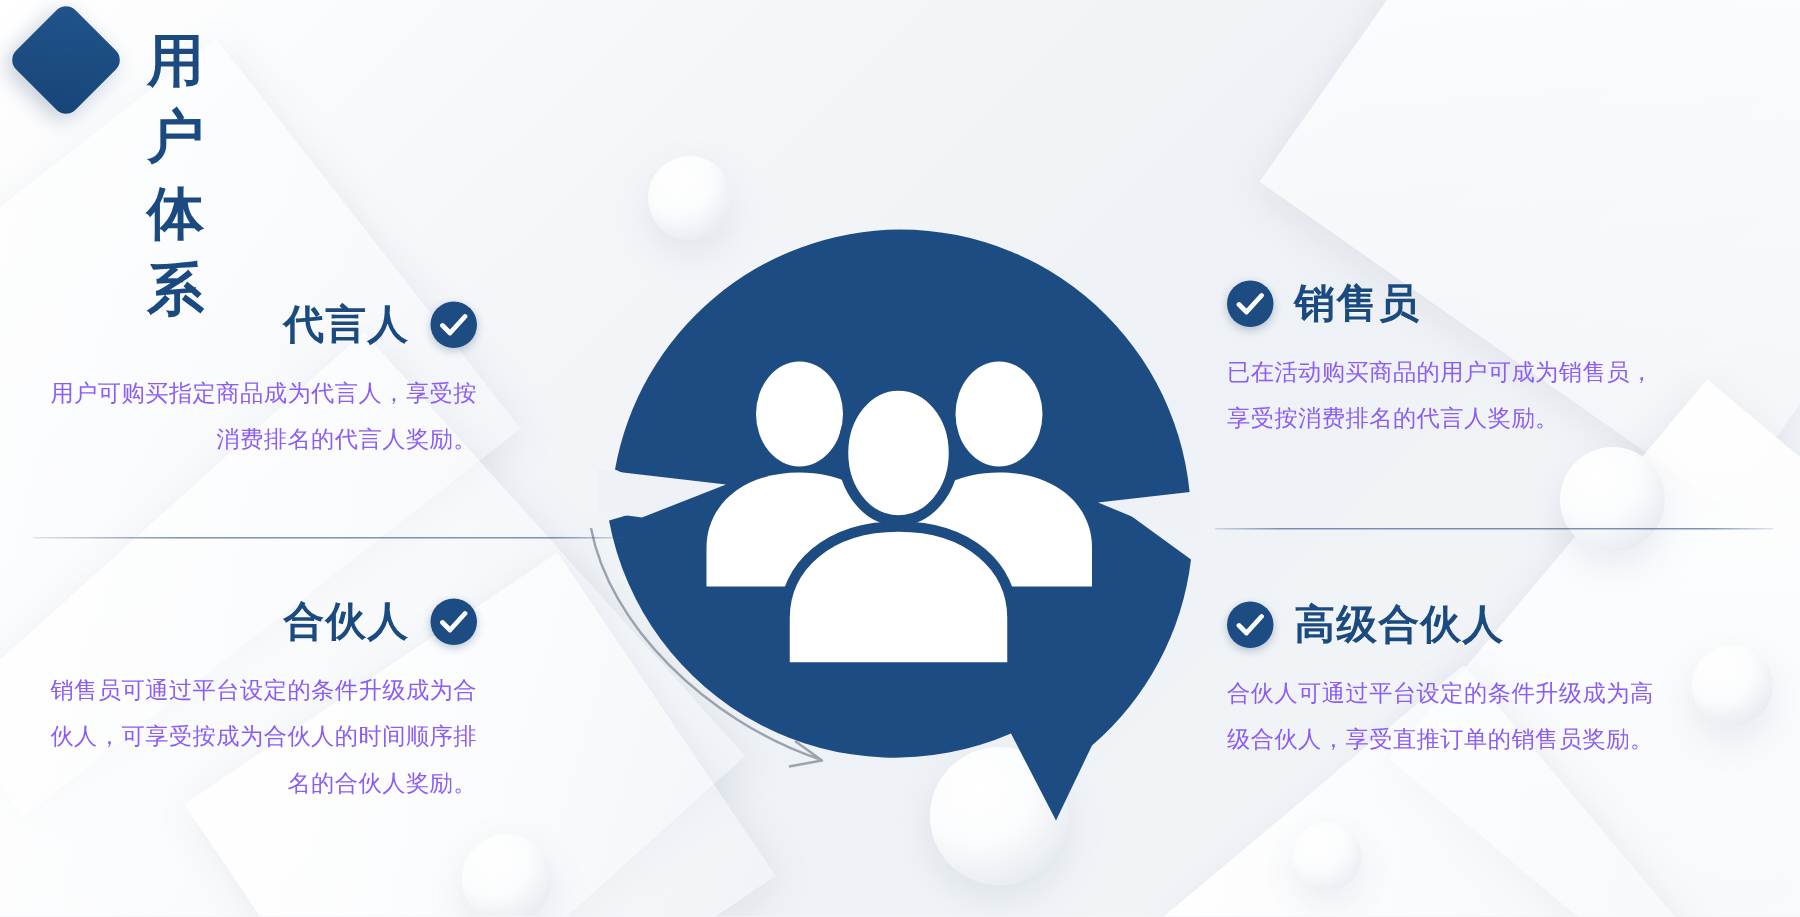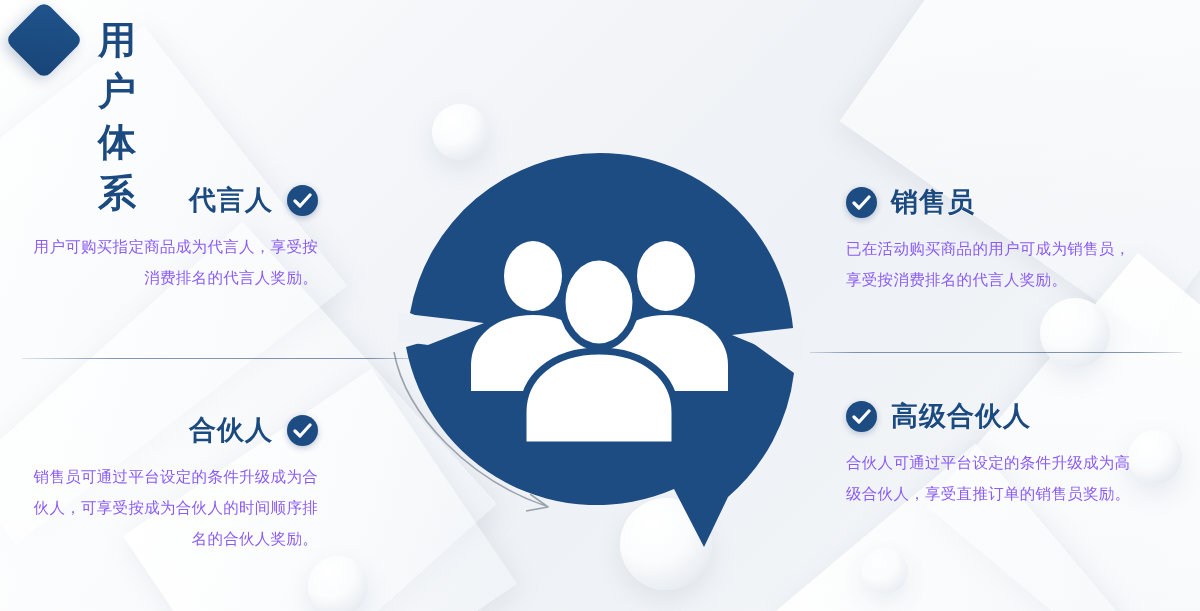--- a/index.html
+++ b/index.html
@@ -82,25 +82,25 @@
   }
   .check svg { position:absolute; left:6px; top:7px; width:19px; height:17px; }
   .feature .desc {
     margin-top:13px;
     font-size:15.5px; line-height:31px; color:#8b5cf6;
     letter-spacing:.3px;
   }
 
   .f-left  { text-align:right; width:300px; }
   .f-left .head { justify-content:flex-end; }
-  .f-right { text-align:left;  width:300px;margin-left:28px; }
+  .f-right { text-align:left;  width:300px; }
   .f-right .head { justify-content:flex-start; }
 
-  #f-spokesperson { left:18px;  top:182px; }
-  #f-partner      { left:18px;  top:396px;margin-top:16px; }
+  #f-spokesperson { left:18px;  top:198px; }
+  #f-partner      { left:18px;  top:396px; }
   #f-salesperson  { left:818px; top:184px; }
   #f-senior       { left:818px; top:398px; }
 
   
   .divider { position:absolute; height:1px; z-index:5; }
   .div-left {
     left:22px; top:358px; width:394px;
     background: linear-gradient(to right, rgba(60,95,140,.15), rgba(50,85,130,.62) 24%, rgba(50,85,130,.62) 88%, rgba(60,95,140,.18));
   }
   .div-right {

